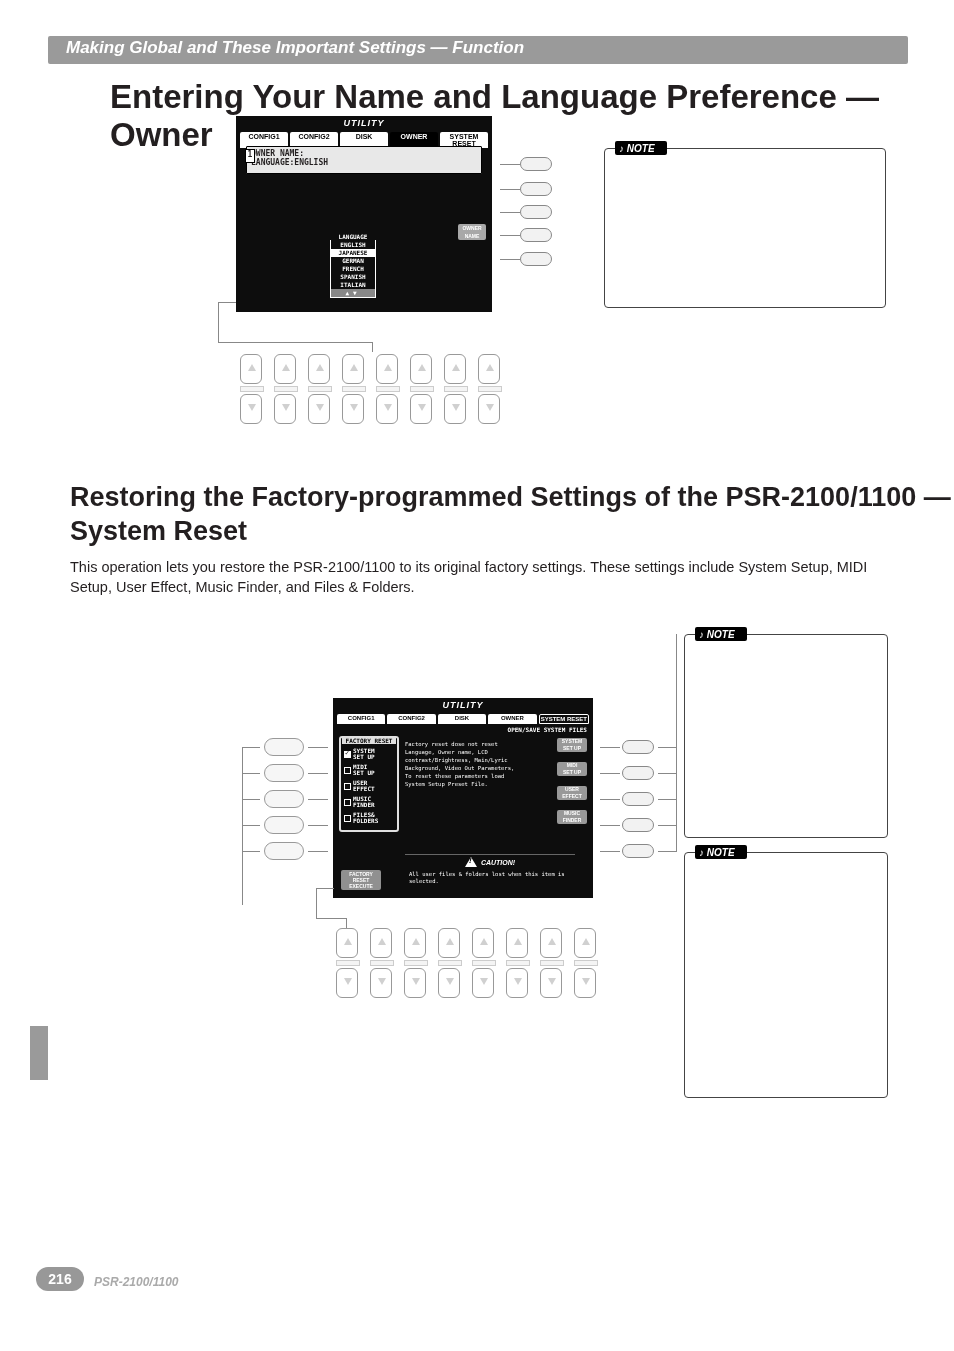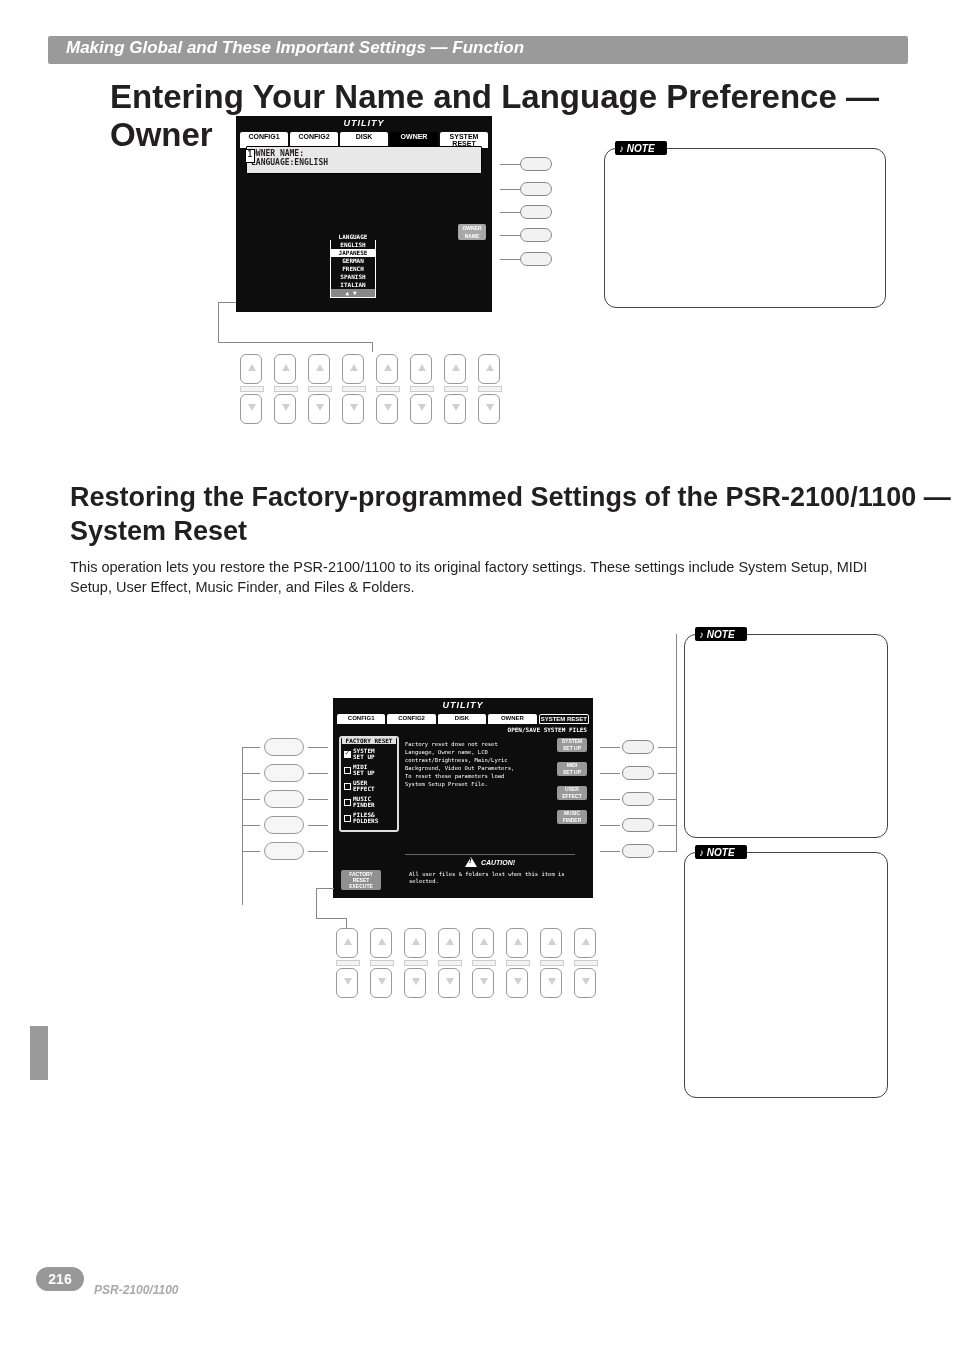--- a/index.html
+++ b/index.html
@@ -162,21 +162,21 @@
     border-left: 1px solid #888;
   }
   .leader-h {
     position: absolute;
     border-top: 1px solid #888;
   }
 
   .note-box {
     position: absolute;
     border: 1px solid #444;
-    border-radius: 12px;
+    border-radius: 4px;
   }
   .note-tag {
     position: absolute;
     top: -8px; left: 10px;
     background: #000;
     padding: 1px 2px;
     border-radius: 2px;
   }
   .note-tag svg { display: block; }
 
@@ -309,21 +309,21 @@
     background: #989898;
     border-radius: 12px;
     color: #fff;
     text-align: center;
     font-weight: bold;
     line-height: 24px;
     font-size: 14px;
   }
   .page-foot-model {
     position: absolute;
-    bottom: 54px; left: 94px;
+    bottom: 62px; left: 94px;
     color: #aaa;
     font-style: italic;
     font-weight: bold;
     font-size: 12px;
   }
   .side-tab {
     position: absolute;
     left: 30px; top: 1026px;
     width: 18px; height: 54px;
     background: #9a9a9a;

